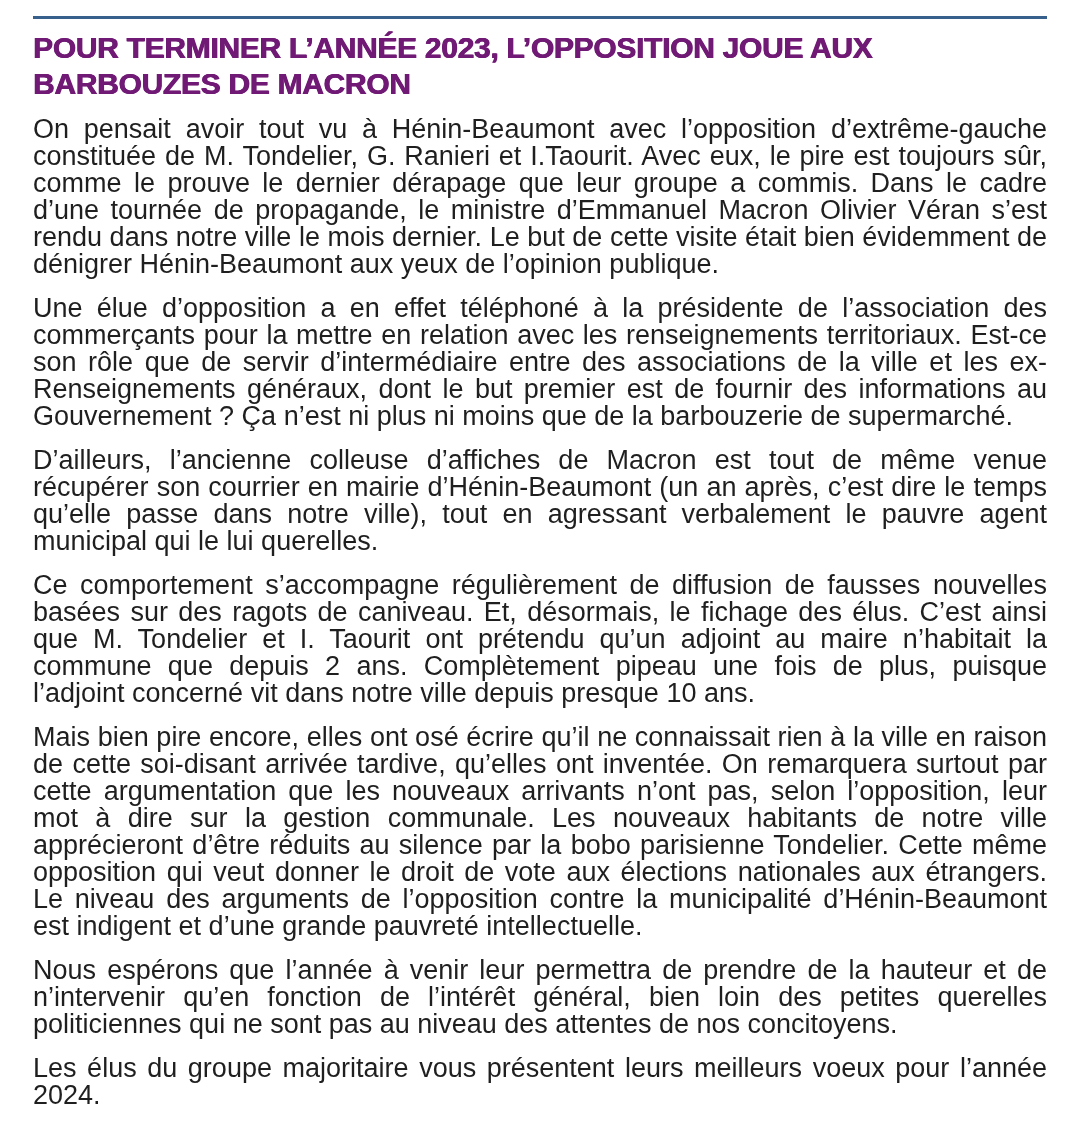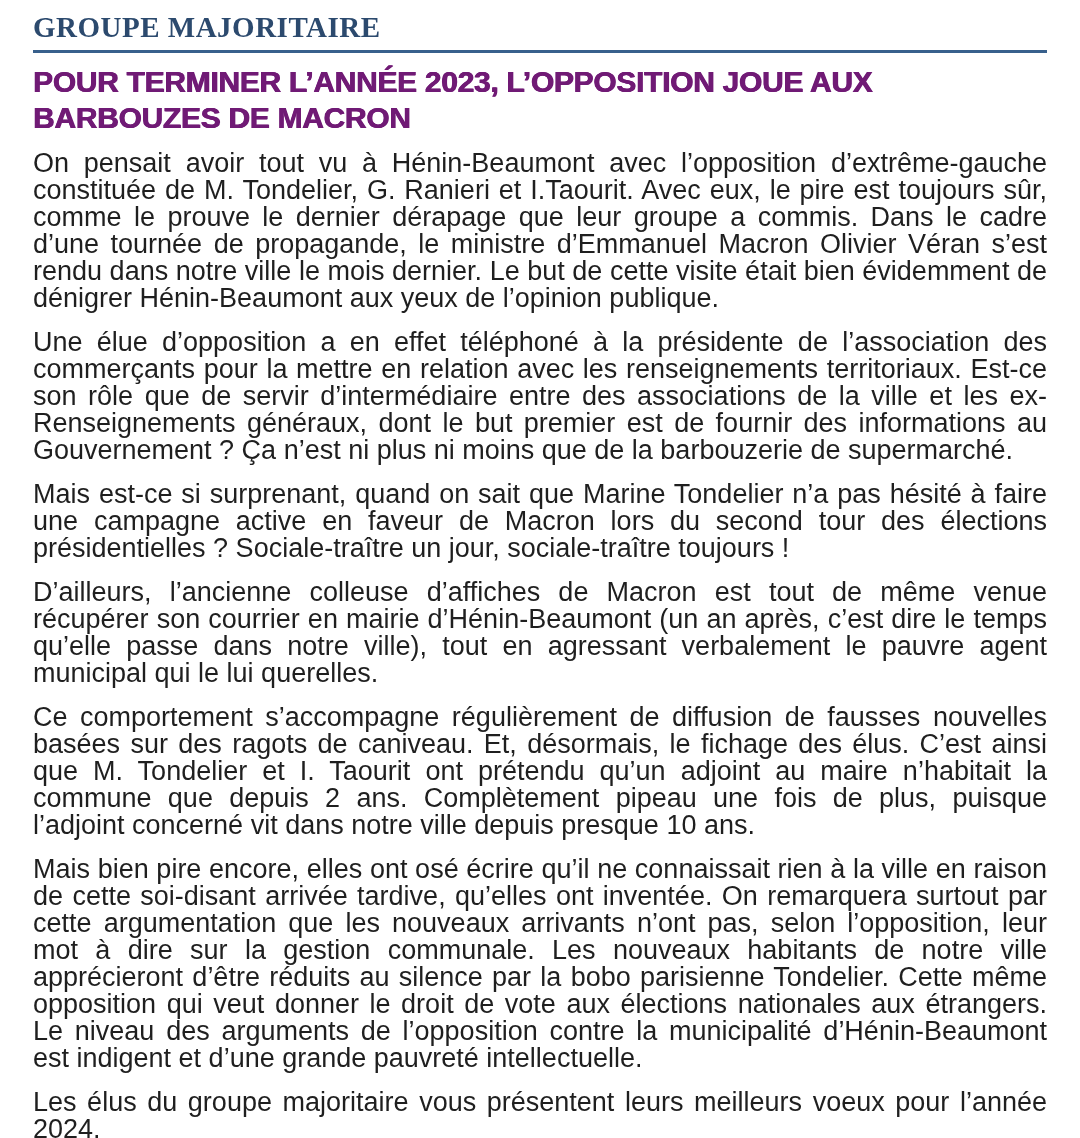--- a/index.html
+++ b/index.html
@@ -50,26 +50,25 @@
     color: #1f1f1f;
   }
   .article p:last-child {
     margin-bottom: 0;
   }
 </style>
 </head>
 <body>
 
 <header>
-  <div class="kicker">GROUPE MAJORITAIRE</div>
   <hr class="divider">
   <h1 class="headline">POUR TERMINER L’ANNÉE 2023, L’OPPOSITION JOUE AUX BARBOUZES DE MACRON</h1>
 </header>
 
 <main class="article">
   <p>On pensait avoir tout vu à Hénin-Beaumont avec l’opposition d’extrême-gauche constituée de M. Tondelier, G. Ranieri et I.Taourit. Avec eux, le pire est toujours sûr, comme le prouve le dernier dérapage que leur groupe a commis. Dans le cadre d’une tournée de propagande, le ministre d’Emmanuel Macron Olivier Véran s’est rendu dans notre ville le mois dernier. Le but de cette visite était bien évidemment de dénigrer Hénin-Beaumont aux yeux de l’opinion publique.</p>
   <p>Une élue d’opposition a en effet téléphoné à la présidente de l’association des commerçants pour la mettre en relation avec les renseignements territoriaux. Est-ce son rôle que de servir d’intermédiaire entre des associations de la ville et les ex-Renseignements généraux, dont le but premier est de fournir des informations au Gouvernement ? Ça n’est ni plus ni moins que de la barbouzerie de supermarché.</p>
-  <p>Mais est-ce si surprenant, quand on sait que Marine Tondelier n’a pas hésité à faire une campagne active en faveur de Macron lors du second tour des élections présidentielles ? Sociale-traître un jour, sociale-traître toujours !</p>
   <p>D’ailleurs, l’ancienne colleuse d’affiches de Macron est tout de même venue récupérer son courrier en mairie d’Hénin-Beaumont (un an après, c’est dire le temps qu’elle passe dans notre ville), tout en agressant verbalement le pauvre agent municipal qui le lui querelles.</p>
   <p>Ce comportement s’accompagne régulièrement de diffusion de fausses nouvelles basées sur des ragots de caniveau. Et, désormais, le fichage des élus. C’est ainsi que M. Tondelier et I. Taourit ont prétendu qu’un adjoint au maire n’habitait la commune que depuis 2 ans. Complètement pipeau une fois de plus, puisque l’adjoint concerné vit dans notre ville depuis presque 10 ans.</p>
   <p>Mais bien pire encore, elles ont osé écrire qu’il ne connaissait rien à la ville en raison de cette soi-disant arrivée tardive, qu’elles ont inventée. On remarquera surtout par cette argumentation que les nouveaux arrivants n’ont pas, selon l’opposition, leur mot à dire sur la gestion communale. Les nouveaux habitants de notre ville apprécieront d’être réduits au silence par la bobo parisienne Tondelier. Cette même opposition qui veut donner le droit de vote aux élections nationales aux étrangers. Le niveau des arguments de l’opposition contre la municipalité d’Hénin-Beaumont est indigent et d’une grande pauvreté intellectuelle.</p>
+  <p>Nous espérons que l’année à venir leur permettra de prendre de la hauteur et de n’intervenir qu’en fonction de l’intérêt général, bien loin des petites querelles politiciennes qui ne sont pas au niveau des attentes de nos concitoyens.</p>
   <p>Les élus du groupe majoritaire vous présentent leurs meilleurs voeux pour l’année 2024.</p>
 </main>
 
 </body></html>

